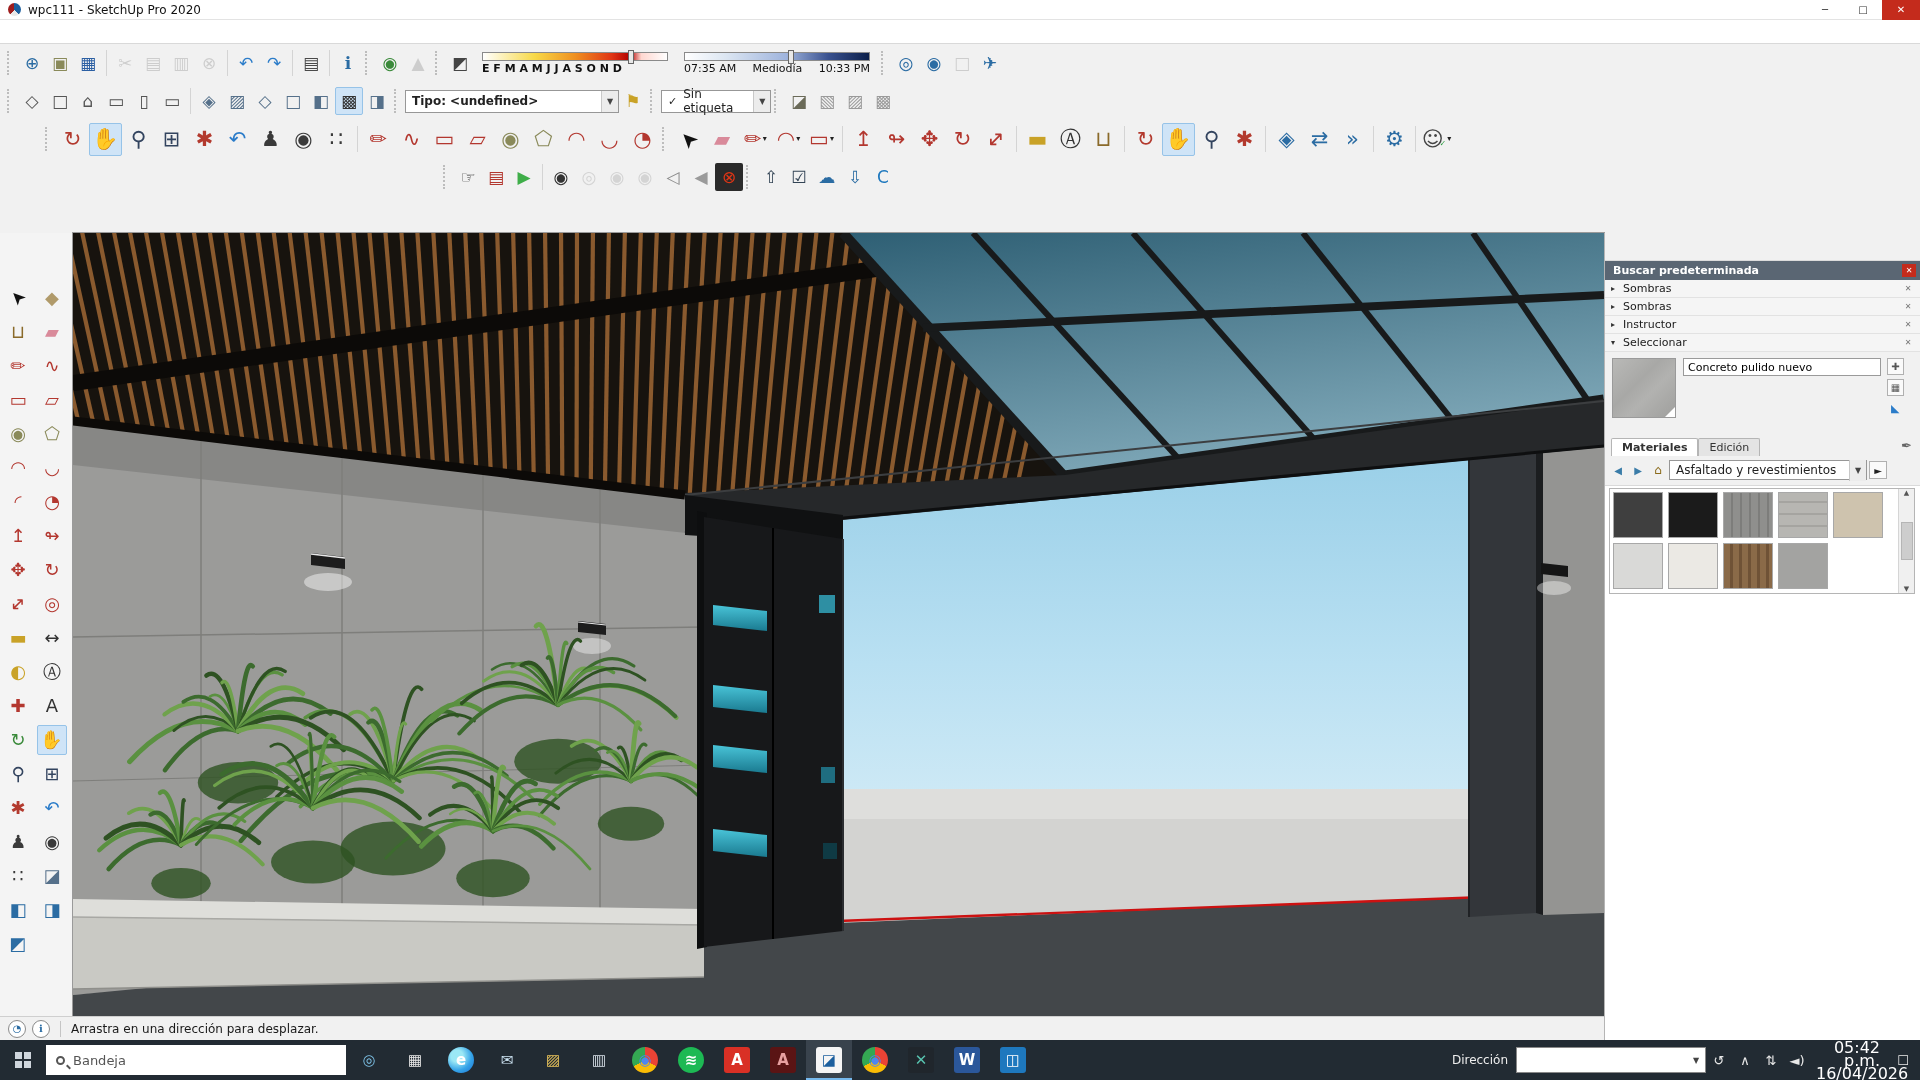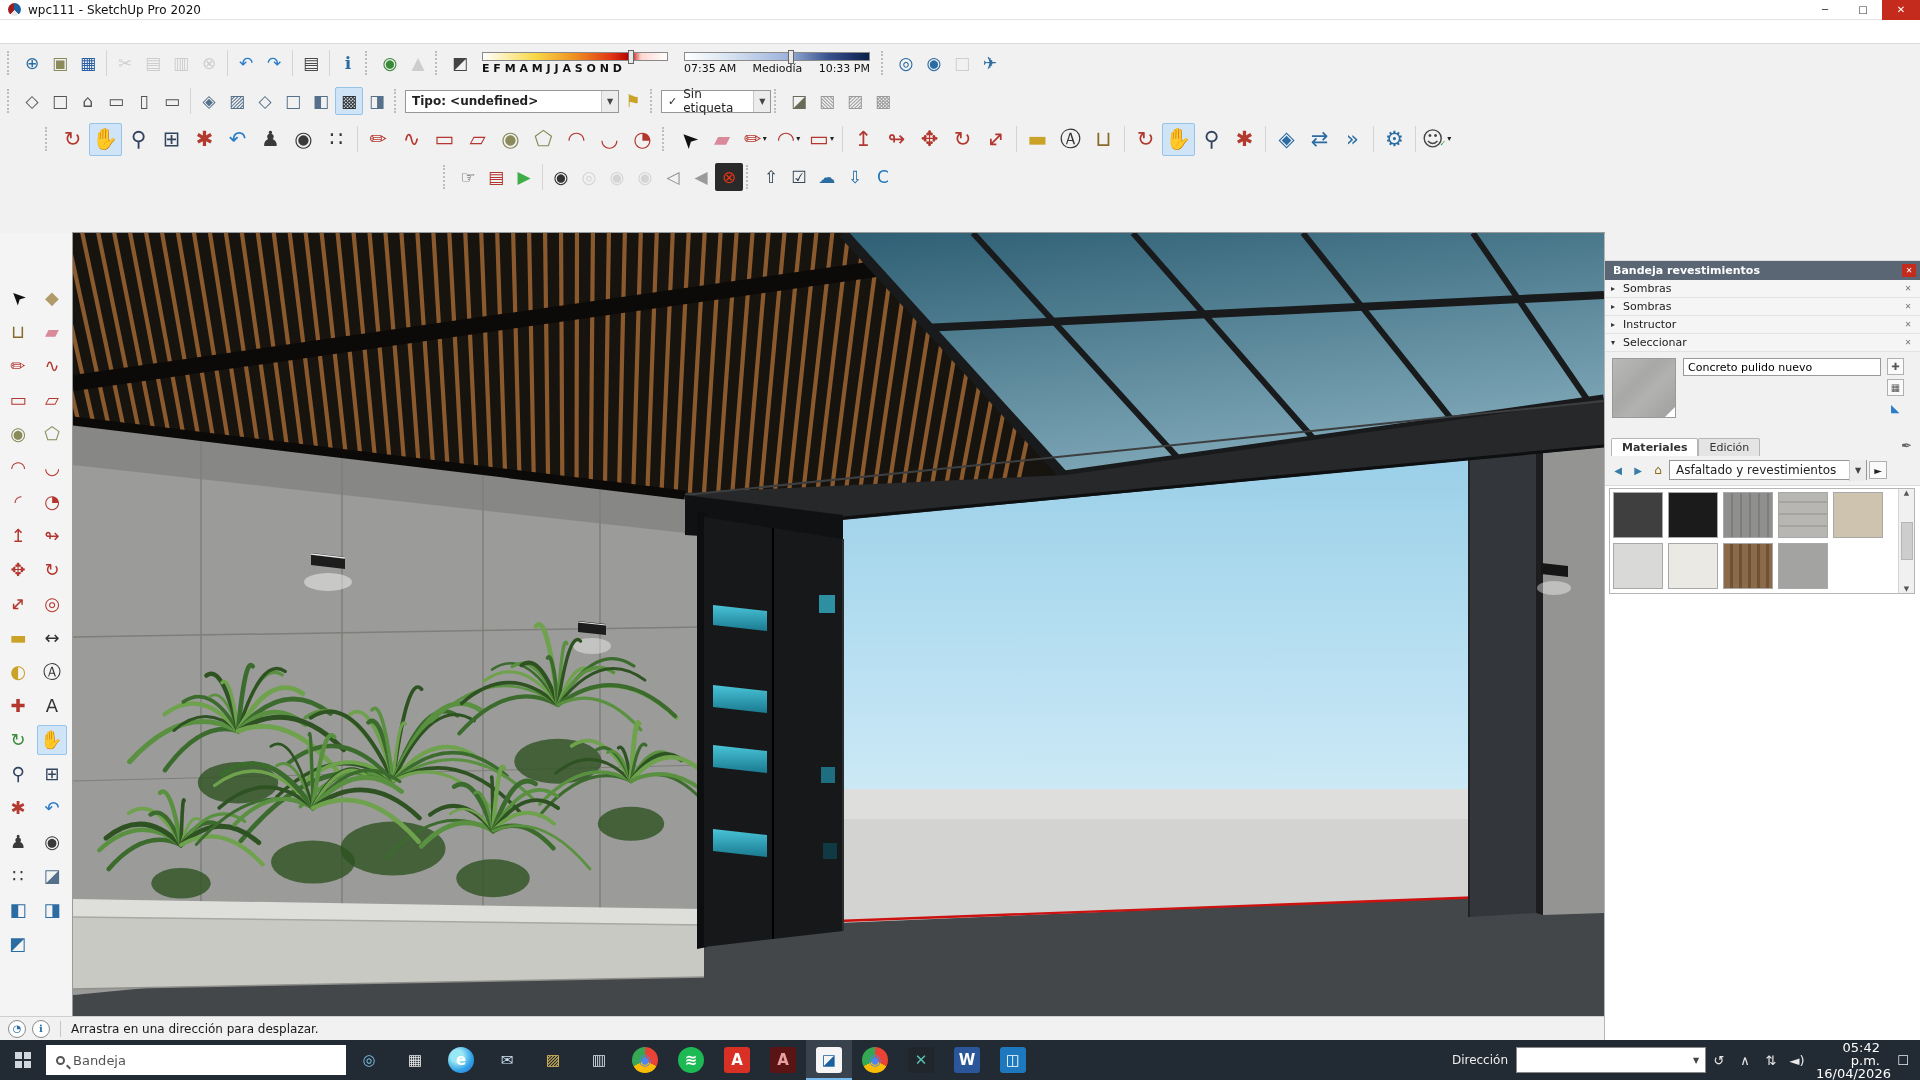--- a/index.html
+++ b/index.html
@@ -105,21 +105,21 @@
   #searchbox span{color:#555;font-size:13px}
   .tbicon{width:46px;height:40px;display:flex;align-items:center;justify-content:center;position:relative}
   .tbicon.active{background:#39434d;box-shadow:inset 0 -2px 0 #76b9ed}
   .appbox{width:26px;height:26px;border-radius:3px;display:flex;align-items:center;justify-content:center;font-size:15px;font-weight:bold;line-height:1}
   .tbicon.circle .appbox{border-radius:50%}
   #tb-right{margin-left:auto;display:flex;align-items:center;height:40px}
   #address-label{color:#eee;font-size:12px;margin-right:8px}
   #address-input{width:190px;height:26px;background:#fff;border:1px solid #888;display:flex;align-items:center}
   #address-input .cbcaret{margin-left:auto;width:18px;height:24px;display:flex;align-items:center;justify-content:center;font-size:8px;color:#444}
   .trayicon{width:26px;height:40px;display:flex;align-items:center;justify-content:center;color:#e8e8e8;font-size:13px}
-  #clock{width:64px;text-align:right;color:#fff;font-size:13px;line-height:13px;margin:0 6px}
+  #clock{width:64px;text-align:right;color:#fff;font-size:16px;line-height:13px;margin:0 6px}
   #action-center{width:34px;height:40px;display:flex;align-items:center;justify-content:center;color:#e8e8e8;font-size:13px}
 </style>
 </head>
 <body>
 
 <div id="root">
 
   <div id="titlebar">
     <span id="app-logo"></span>
     <span id="title-text">wpc111 - SketchUp Pro 2020</span>
@@ -919,21 +919,21 @@
         <polygon points="640,596 694,602 694,624 640,618" fill="url(#slitg)"></polygon>
         <rect x="746" y="362" width="16" height="18" fill="#2e8fa3"></rect>
         <rect x="748" y="534" width="14" height="16" fill="#1f6d80"></rect>
         <rect x="750" y="610" width="14" height="16" fill="#0f3a44"></rect>
       </svg>
   </div>
 
   <div id="tray">
     <div id="tray-topgap"></div>
     <div id="tray-header">
-      <span>Bandeja revestimientos</span>
+      <span>Buscar predeterminada</span>
       <span id="tray-close">✕</span>
     </div>
     <div id="tray-sections">
 
     <div class="traysection">
           <span class="arrow">▸</span>
           <span>Sombras</span>
           <span class="closex">✕</span>
         </div>
         <div class="traysection">

